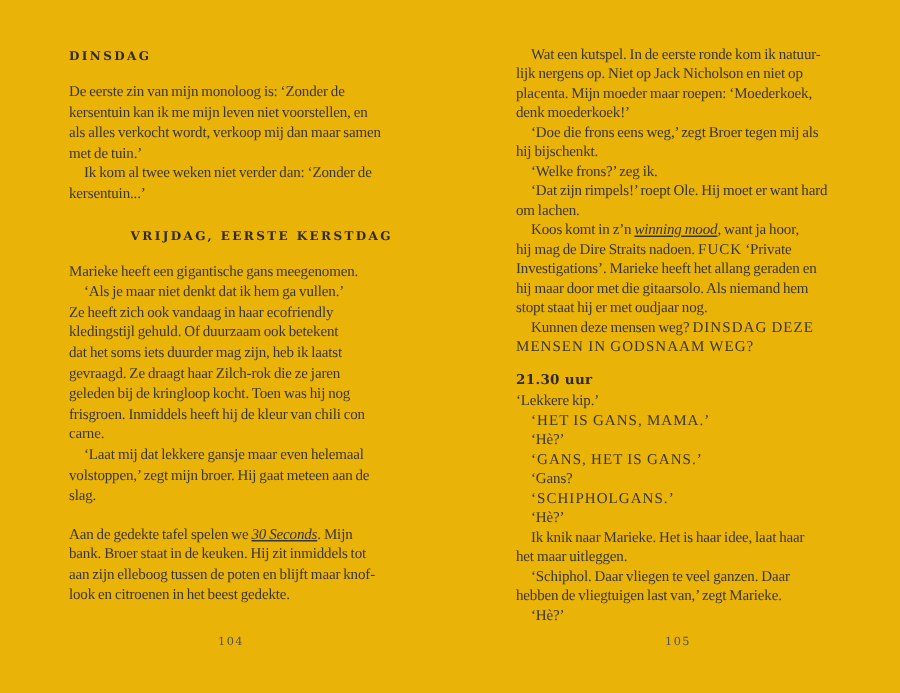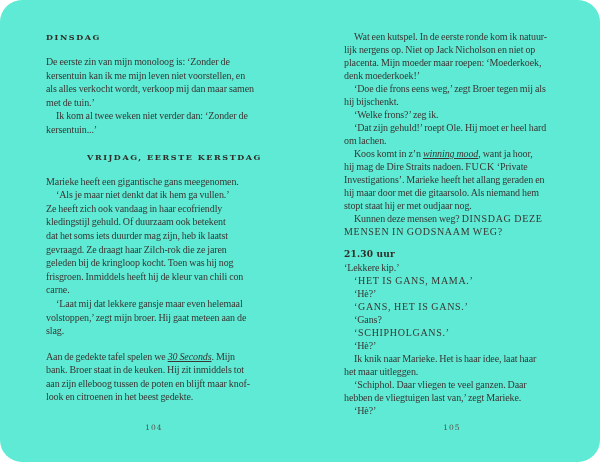--- a/index.html
+++ b/index.html
@@ -1,23 +1,22 @@
 <!DOCTYPE html>
 <html><head>
 <meta charset="utf-8">
 <style>
   html, body { margin: 0; padding: 0; background: #ffffff; }
   .spread {
     position: relative;
     width: 600px;
     height: 462px;
-    background: #5eead4;
+    background: #eab308;
     font-family: "Liberation Serif", serif;
     overflow: hidden;
-    border-radius: 22px;
   }
   .page { position: absolute; top: 0; height: 462px; }
   .page-left  { left: 46px;  width: 216px; padding-top: 32px; box-sizing: border-box; }
   .page-right { left: 344px; width: 216px; padding-top: 30px; box-sizing: border-box; }
 
   .h1 {
     font-family: "DejaVu Serif", serif;
     font-weight: 700;
     font-size: 8px;
     letter-spacing: 1.6px;
@@ -98,21 +97,21 @@
   <div class="page page-right">
     <div>
         <div class="p">
           <div class="line ind"><span>Wat een kutspel. In de eerste ronde kom ik natuur-</span></div>
           <div class="line"><span>lijk nergens op. Niet op Jack Nicholson en niet op</span></div>
           <div class="line"><span>placenta. Mijn moeder maar roepen: ‘Moederkoek,</span></div>
           <div class="line"><span>denk moederkoek!’</span></div>
           <div class="line ind"><span>‘Doe die frons eens weg,’ zegt Broer tegen mij als</span></div>
           <div class="line"><span>hij bijschenkt.</span></div>
           <div class="line ind"><span>‘Welke frons?’ zeg ik.</span></div>
-          <div class="line ind"><span>‘Dat zijn gehuld!’ roept Ole. Hij moet er heel hard</span></div>
+          <div class="line ind"><span>‘Dat zijn rimpels!’ roept Ole. Hij moet er want hard</span></div>
           <div class="line"><span>om lachen.</span></div>
           <div class="line ind"><span>Koos komt in z’n </span><span class="i">winning mood</span><span>, want ja hoor,</span></div>
           <div class="line"><span>hij mag de Dire Straits nadoen. </span><span class="sp">FUCK</span><span> ‘Private</span></div>
           <div class="line"><span>Investigations’. Marieke heeft het allang geraden en</span></div>
           <div class="line"><span>hij maar door met die gitaarsolo. Als niemand hem</span></div>
           <div class="line"><span>stopt staat hij er met oudjaar nog.</span></div>
           <div class="line ind"><span>Kunnen deze mensen weg? </span><span class="sp">DINSDAG DEZE</span></div>
           <div class="line"><span class="sp">MENSEN IN GODSNAAM WEG?</span></div>
         </div>
         <div class="h2">21.30 uur</div>

